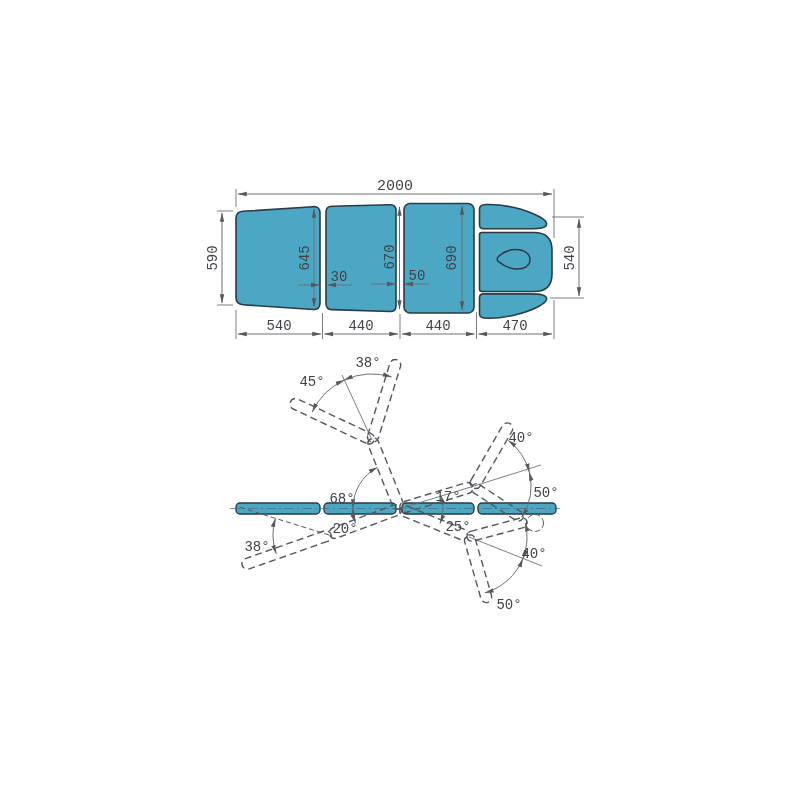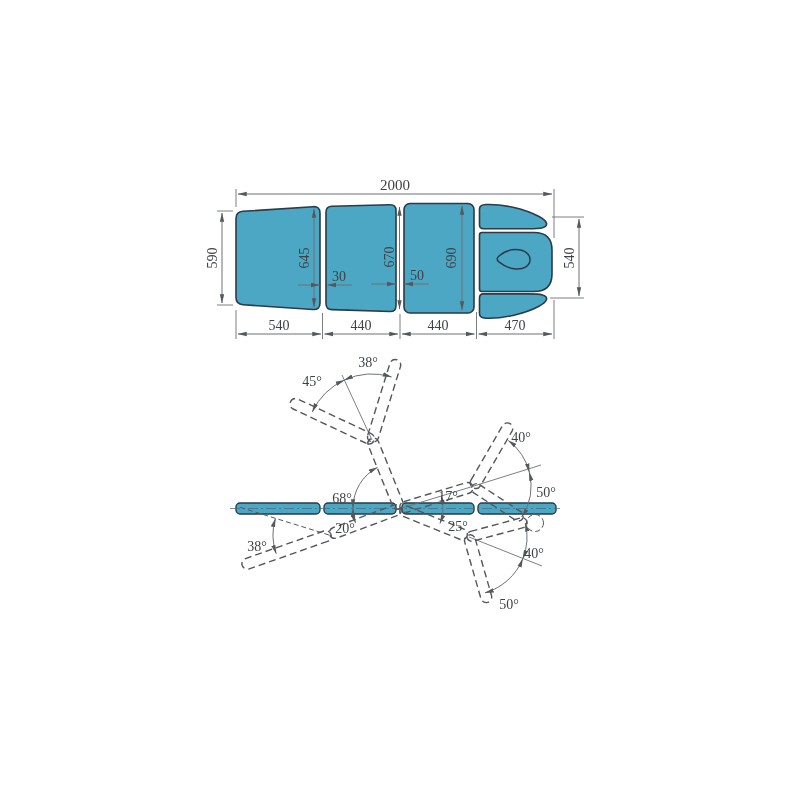--- a/index.html
+++ b/index.html
@@ -1,17 +1,17 @@
 <!DOCTYPE html>
 <html style="--upholstery: #4BA7C4; --outline: #2B3B47; --dimline: #6d7175; --dash: #54585c; --ink: #3f4347;"><head>
 <meta charset="utf-8">
 <style>
   html,body{margin:0;padding:0;background:#ffffff;}
   #stage{position:relative;width:800px;height:800px;background:#ffffff;overflow:hidden;
-         font-family:Liberation Serif, serif;}
+         font-family:Liberation Mono, monospace;}
   svg{position:absolute;left:0;top:0;}
   .sect{fill:var(--upholstery);stroke:var(--outline);stroke-width:1.6;stroke-linejoin:round;}
   .hole{fill:none;stroke:var(--outline);stroke-width:1.5;}
   .strip{fill:var(--upholstery);stroke:var(--outline);stroke-width:1.4;}
   .dim{stroke:var(--dimline);stroke-width:1;fill:none;}
   .wit{stroke:var(--dimline);stroke-width:0.9;fill:none;}
   .bar{stroke:var(--dash);stroke-width:1.4;fill:none;stroke-dasharray:7 4;}
   .tdash{stroke:var(--dash);stroke-width:1;fill:none;stroke-dasharray:5 3;}
   .thin{stroke:var(--dimline);stroke-width:0.9;fill:none;}
   .arc{stroke:var(--dimline);stroke-width:1;fill:none;}

